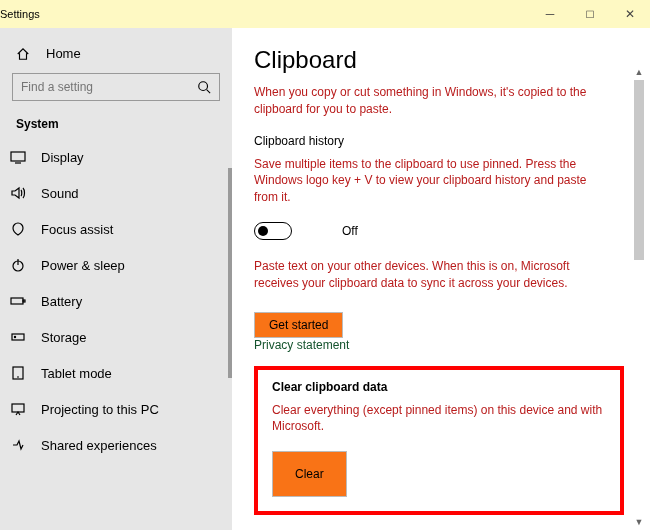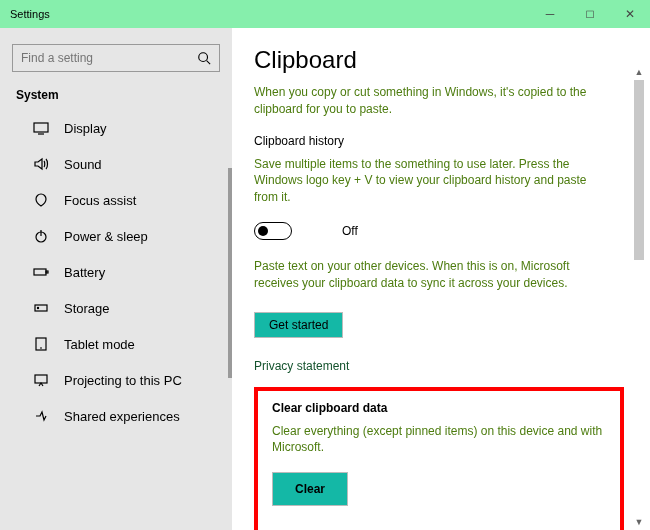--- a/index.html
+++ b/index.html
@@ -8,24 +8,23 @@
     font-family: "Segoe UI", Arial, sans-serif;
     font-size: 12px;
     color: #000;
     background: #fff;
     display: flex;
     flex-direction: column;
   }
   
   .titlebar {
     height: 28px;
-    background: #86efac;
+    background: #fef9c3;
     display: flex;
     align-items: center;
-    padding-left: 10px;
     font-size: 11px;
     justify-content: center;
   }
   .titlebar .controls { margin-left: auto; display: flex; }
   .titlebar .ctl {
     width: 40px; height: 28px;
     display: flex; align-items: center; justify-content: center;
     font-size: 12px; color: #444;
   }
   .ctl.max { font-size: 10px; }
@@ -59,65 +58,65 @@
   }
   .search .sicon { width: 14px; display:flex; }
   .group-title {
     font-weight: 600;
     font-size: 12px;
     padding: 6px 16px 8px 16px;
   }
   .navlist { flex: 1; overflow: hidden; position: relative; }
   .nav-item {
     display: flex; align-items: center;
-    padding: 10px 32px;
+    padding: 10px 9px;
     font-size: 13px;
   }
   .nav-item .nicon {
     width: 18px; height: 16px; margin-right: 14px;
     display: flex; align-items: center; justify-content: center;
   }
   .nicon svg { width: 16px; height: 16px; stroke: #000; fill: none; stroke-width: 1.2; }
   .sidebar-scroll {
     position: absolute; right: 0; top: 140px; width: 4px; height: 210px;
     background: #9a9a9a;
   }
   
   .main {
     flex: 1; position: relative;
     padding: 18px 12px 0 22px;
     overflow: hidden;
   }
   .main h1 { font-size: 24px; font-weight: 400; margin-bottom: 10px; }
-  .para { font-size: 12px; color: #4d7c0f; line-height: 1.4; margin-bottom: 16px; max-width: 340px; }
+  .para { font-size: 12px; color: #b91c1c; line-height: 1.4; margin-bottom: 16px; max-width: 340px; }
   .main h2 { font-size: 12px; font-weight: 400; margin-bottom: 8px; }
   .toggle-row { display: flex; align-items: center; margin-bottom: 18px; gap: 40px; }
   .toggle {
     width: 38px; height: 18px; border: 1px solid #000; border-radius: 10px;
     position: relative; margin-right: 10px;
   }
   .toggle .knob {
     width: 10px; height: 10px; background: #000; border-radius: 50%;
     position: absolute; left: 3px; top: 3px;
   }
   .btn {
     display: inline-block;
-    background: #14b8a6; border: 1px solid #bbb;
+    background: #f97316; border: 1px solid #bbb;
     padding: 5px 14px; font-size: 12px;
-    margin-top: 4px; margin-bottom: 21px;
+    margin-top: 4px; margin-bottom: 0;
   }
   .link { color: #14532d; font-size: 12px; display: inline-block; margin-bottom: 14px; }
   .highlight-box {
     border: 4px solid #ff0000;
     padding: 10px 14px 14px 14px;
     margin-right: 14px;
     margin-bottom: 14px;
   }
   .highlight-box h2 { margin-top: 0; font-weight: bold; }
-  .highlight-box .btn { padding: 9px 22px; font-weight: bold; }
+  .highlight-box .btn { padding: 15px 22px; }
   .main-scroll {
     position: absolute; right: 4px; top: 36px; bottom: 0; width: 14px;
   }
   .main-scroll .up, .main-scroll .dn {
     width:14px;height:16px;display:flex;align-items:center;justify-content:center;
     color:#666;font-size:9px;
   }
   .main-scroll .track { position:absolute; top:16px; bottom:16px; left:0; right:0; }
   .main-scroll .thumb { position:absolute; left:2px; right:2px; top:0; height:180px; background:#c8c8c8; }
   .hicon svg, .sicon svg { width:14px;height:14px;stroke:#000;fill:none;stroke-width:1.3; }
@@ -129,20 +128,28 @@
   <span>Settings</span>
   <div class="controls">
     <div class="ctl">─</div>
     <div class="ctl max">☐</div>
     <div class="ctl">✕</div>
   </div>
 </div>
 
 <div class="body">
   <div class="sidebar">
+    <div class="home-row">
+      <span class="hicon">
+        <svg viewBox="0 0 16 16">
+            <path d="M2 8 L8 2 L14 8 M4 7 V14 H12 V7"></path>
+          </svg>
+      </span>
+      <span>Home</span>
+    </div>
     <div class="search">
       <input placeholder="Find a setting" style="">
       <span class="sicon">
         <svg viewBox="0 0 16 16">
             <circle cx="7" cy="7" r="5"></circle>
             <path d="M11 11 L15 15"></path>
           </svg>
       </span>
     </div>
     <div class="group-title">System</div>
@@ -229,21 +236,21 @@
       </div>
     </div>
     <div class="sidebar-scroll"></div>
   </div>
 
   <div class="main">
     <h1>Clipboard</h1>
     <p class="para">When you copy or cut something in Windows, it's copied to the clipboard for you to paste.</p>
 
     <h2>Clipboard history</h2>
-    <p class="para">Save multiple items to the something to use later. Press the Windows logo key + V to view your clipboard history and paste from it.</p>
+    <p class="para">Save multiple items to the clipboard to use pinned. Press the Windows logo key + V to view your clipboard history and paste from it.</p>
     <div class="toggle-row">
       <div class="toggle">
           <div class="knob"></div>
         </div>
       <span>Off</span>
     </div>
 
     <p class="para">Paste text on your other devices. When this is on, Microsoft receives your clipboard data to sync it across your devices.</p>
     <div class="btn">Get started</div>
 

